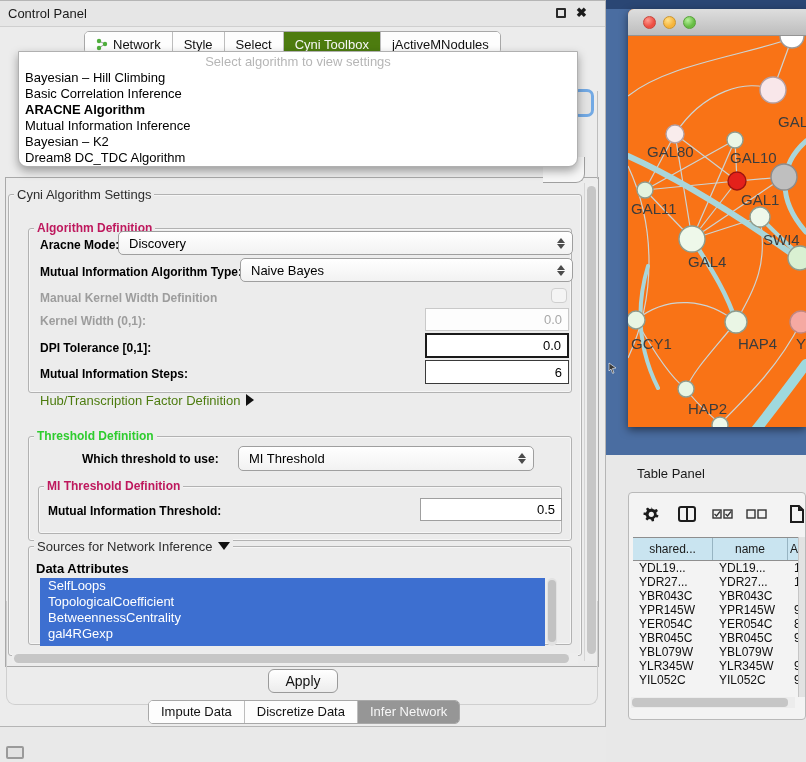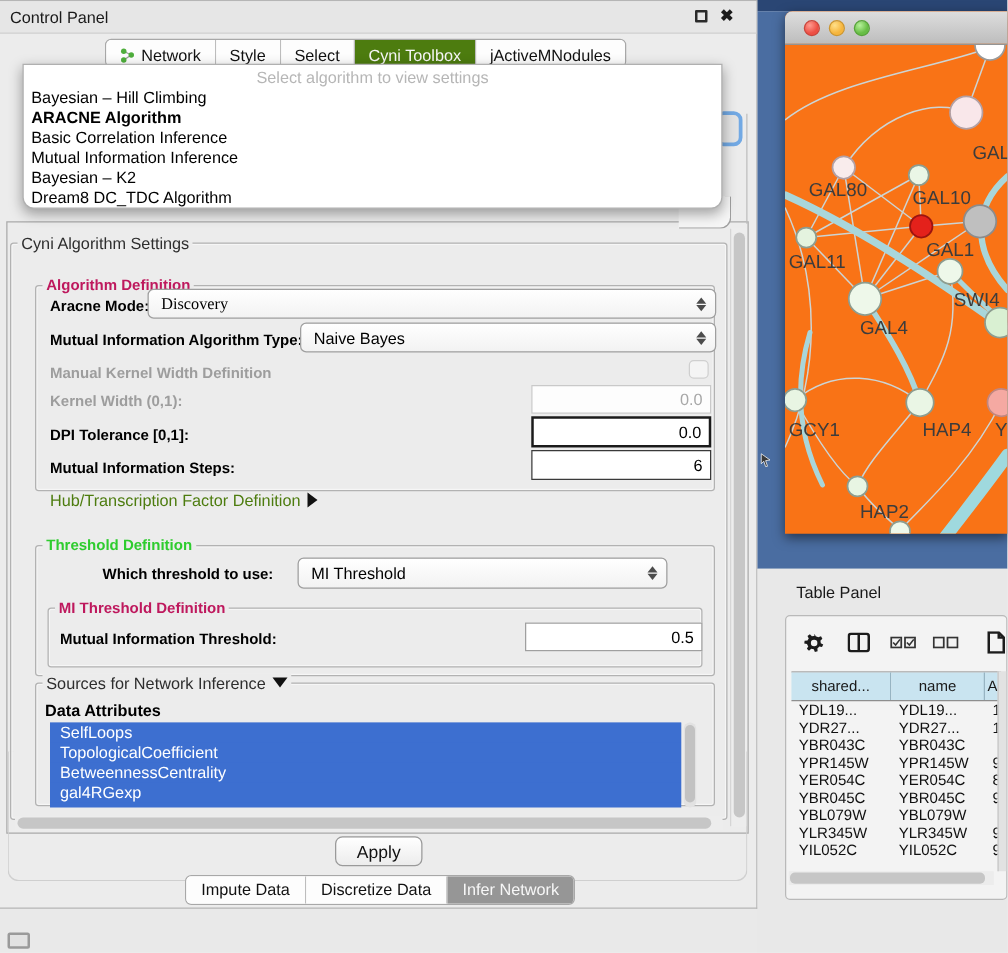--- a/index.html
+++ b/index.html
@@ -192,40 +192,40 @@
     </div>
   </div>
 
   <div class="frag-blue"></div>
   <div class="frag-line"></div>
   <div class="frag-corner"></div>
 
   <div class="dropdown">
     <div class="dd-head">Select algorithm to view settings</div>
     <div class="dd-item">Bayesian – Hill Climbing</div>
+    <div class="dd-item">Basic Correlation Inference</div>
     <div class="dd-item bold">ARACNE Algorithm</div>
-    <div class="dd-item">Basic Correlation Inference</div>
     <div class="dd-item">Mutual Information Inference</div>
     <div class="dd-item">Bayesian – K2</div>
     <div class="dd-item">Dream8 DC_TDC Algorithm</div>
   </div>
 
   <div class="outer"></div>
   <div class="roundfoot"></div>
 
   <div class="group" style="left:8px; top:193px; width:574px; height:462px;">
     <span class="gtitle t-plain">Cyni Algorithm Settings</span>
   </div>
 
   <div class="group" style="left:28px; top:227px; width:544px; height:165px;">
     <span class="gtitle t-blue">Algorithm Definition</span>
   </div>
 
   <span class="lbl" style="left:40px; top:237px;">Aracne Mode:</span>
-  <div class="combo" style="left:118px; top:230px; width:455px; height:24px;font-family:Liberation Serif, serif;">
+  <div class="combo" style="left:118px; top:230px; width:455px; height:24px;">
     <span>Discovery</span>
     <span class="stepper">
         <span class="arr-up"></span>
         <span class="arr-dn"></span>
       </span>
   </div>
 
   <span class="lbl" style="left:40px; top:264px;">Mutual Information Algorithm Type:</span>
   <div class="combo" style="left:240px; top:257px; width:333px; height:24px;">
     <span>Naive Bayes</span>

